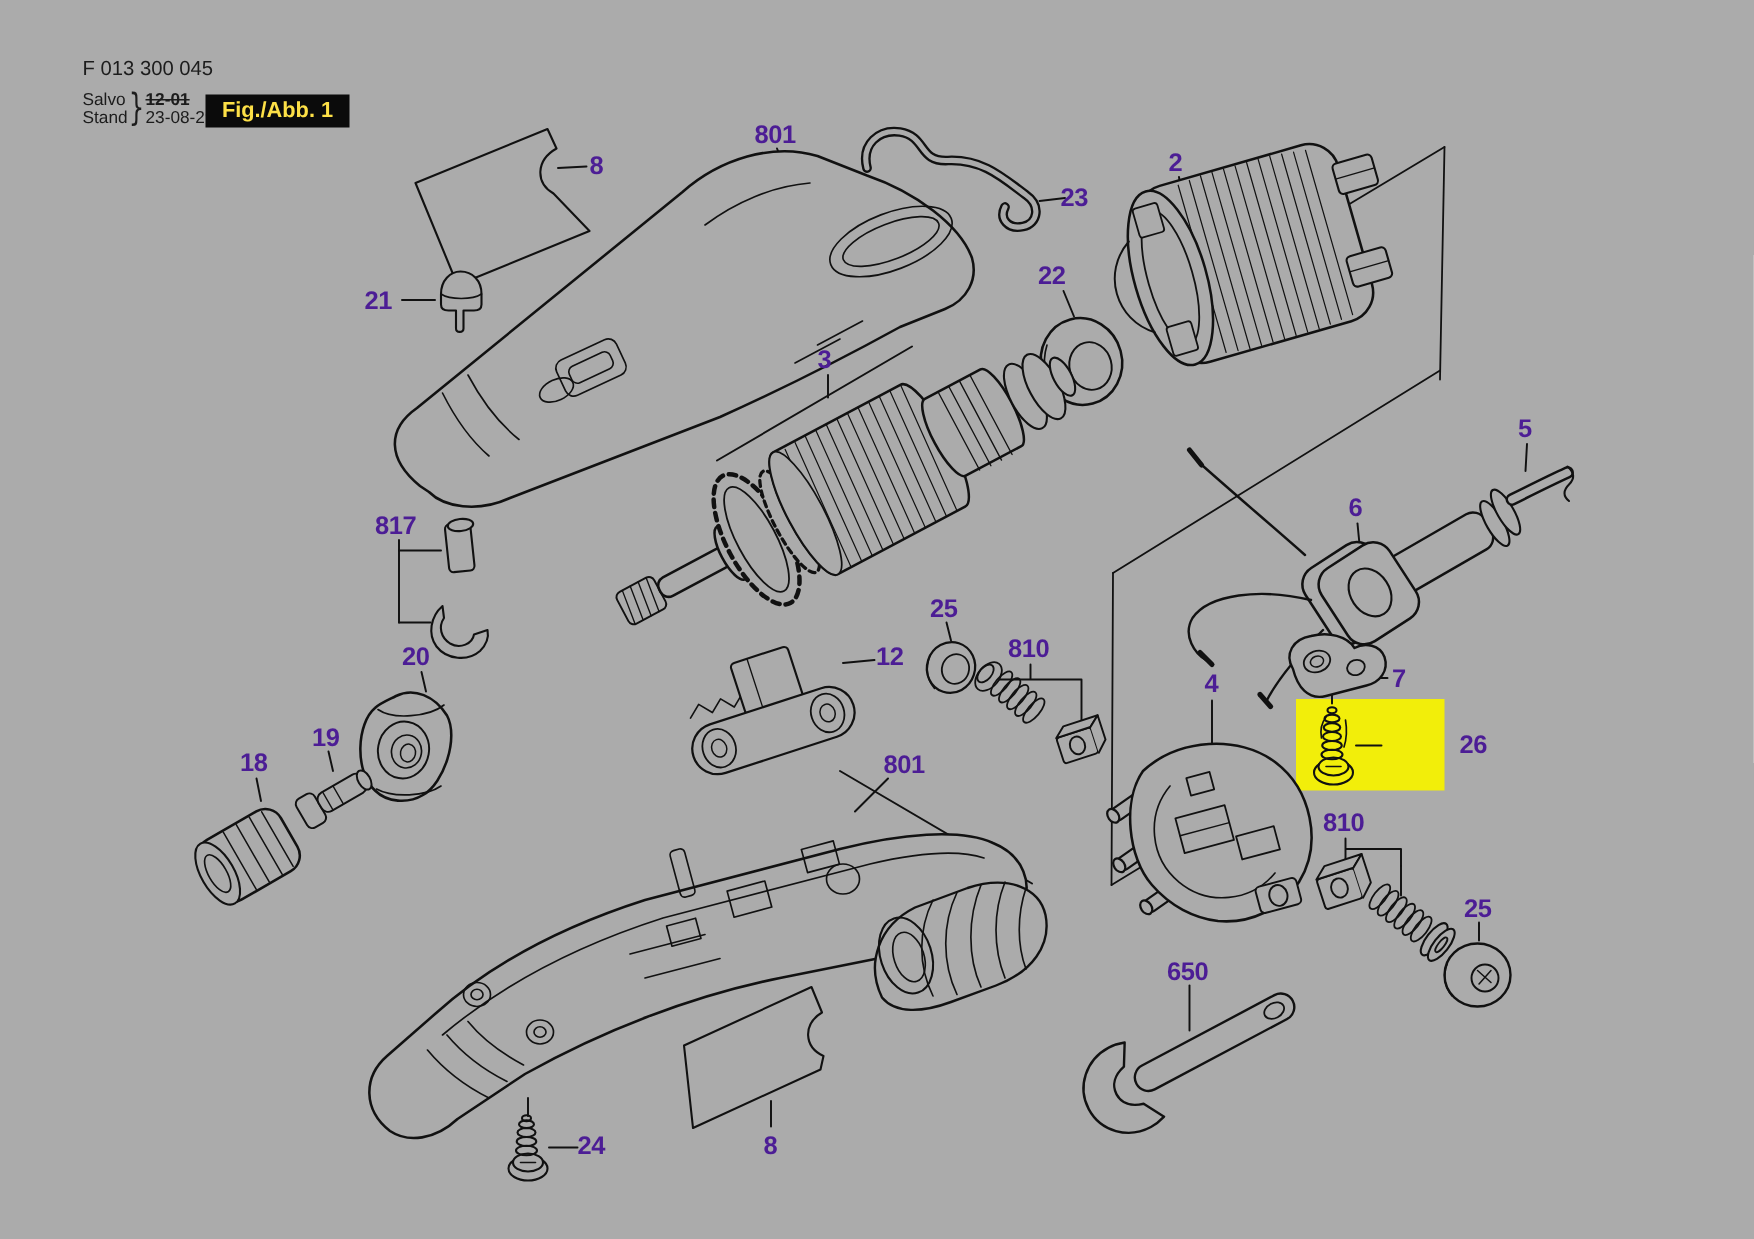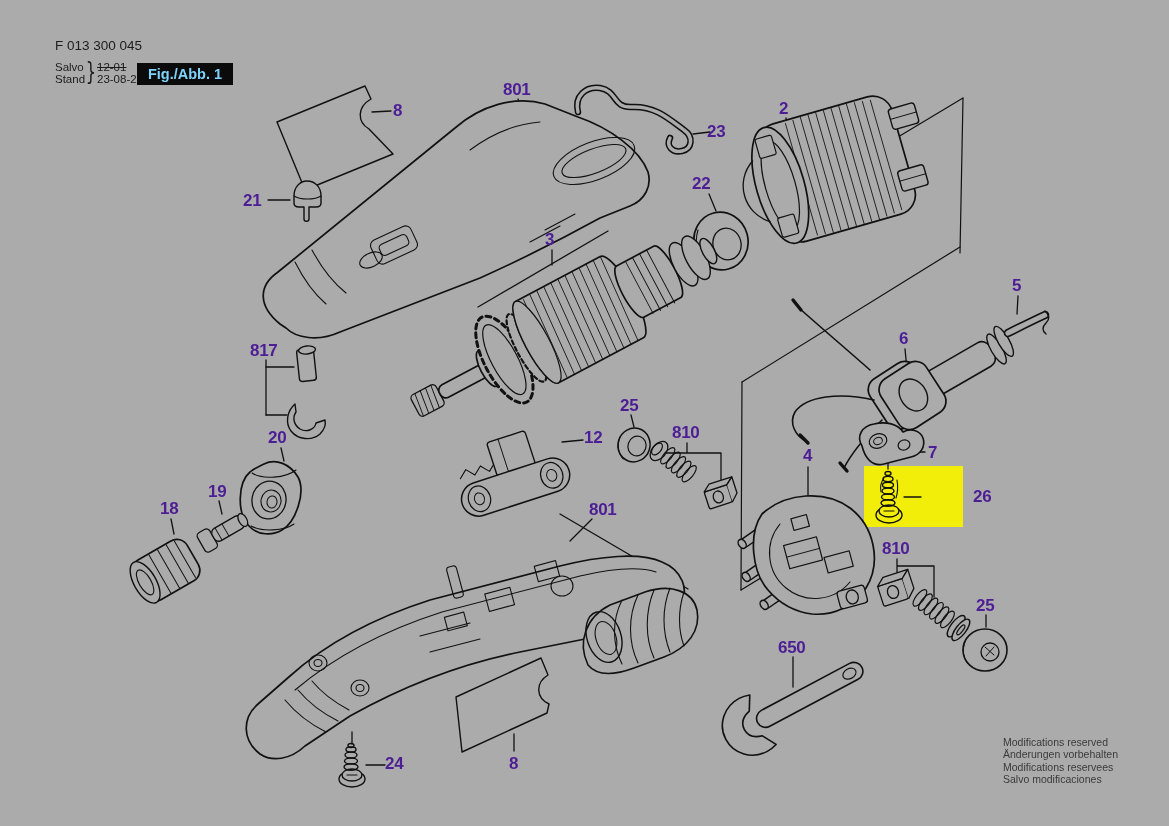--- a/index.html
+++ b/index.html
@@ -12,24 +12,24 @@
   #drawing{position:absolute;left:0;top:0;}
   .callout{
     position:absolute;
     font:700 17px "Liberation Sans",sans-serif;
     color:#4c1d95;letter-spacing:-0.3px;white-space:nowrap;
     cursor:default;
   }
   .hdr-partno{position:absolute;left:55px;top:38px;font:400 13.5px "Liberation Sans",sans-serif;color:#1c1c1c;}
   .hdr-small{position:absolute;font:400 11.5px "Liberation Sans",sans-serif;color:#1c1c1c;}
   .hdr-brace{position:absolute;left:83px;top:57px;font:400 25px "DejaVu Sans",sans-serif;color:#1c1c1c;transform:scaleX(.65);}
-  .strike{text-decoration:line-through;}
+  .strike{text-decoration:line-through;font-weight:bold;}
   .figbox{
     position:absolute;left:137px;top:63px;width:96px;height:22px;
-    background:#0b0b0b;color:#7dd3fc;
+    background:#0b0b0b;color:#fde047;
     font:700 14.5px "Liberation Sans",sans-serif;
     display:flex;align-items:center;justify-content:center;
   }
   .footer{
     position:absolute;left:1003px;top:736px;
     font:400 10.5px "Liberation Sans",sans-serif;
     color:#3a3a3a;line-height:12.4px;white-space:nowrap;
   }
   .hl{
     position:absolute;left:864px;top:466px;width:99px;height:61px;
@@ -444,20 +444,14 @@
   <div class="callout" style="left:973px;top:487px">26</div>
   <div class="callout" style="left:208px;top:482px">19</div>
   <div class="callout" style="left:160px;top:499px">18</div>
   <div class="callout" style="left:589px;top:500px">801</div>
   <div class="callout" style="left:882px;top:539px">810</div>
   <div class="callout" style="left:976px;top:596px">25</div>
   <div class="callout" style="left:778px;top:638px">650</div>
   <div class="callout" style="left:385px;top:754px">24</div>
   <div class="callout" style="left:509px;top:754px">8</div>
 
-  <div class="footer">
-    <div>Modifications reserved</div>
-    <div>Änderungen vorbehalten</div>
-    <div>Modifications reservees</div>
-    <div>Salvo modificaciones</div>
-  </div>
 
 </div>
 
 </body></html>

